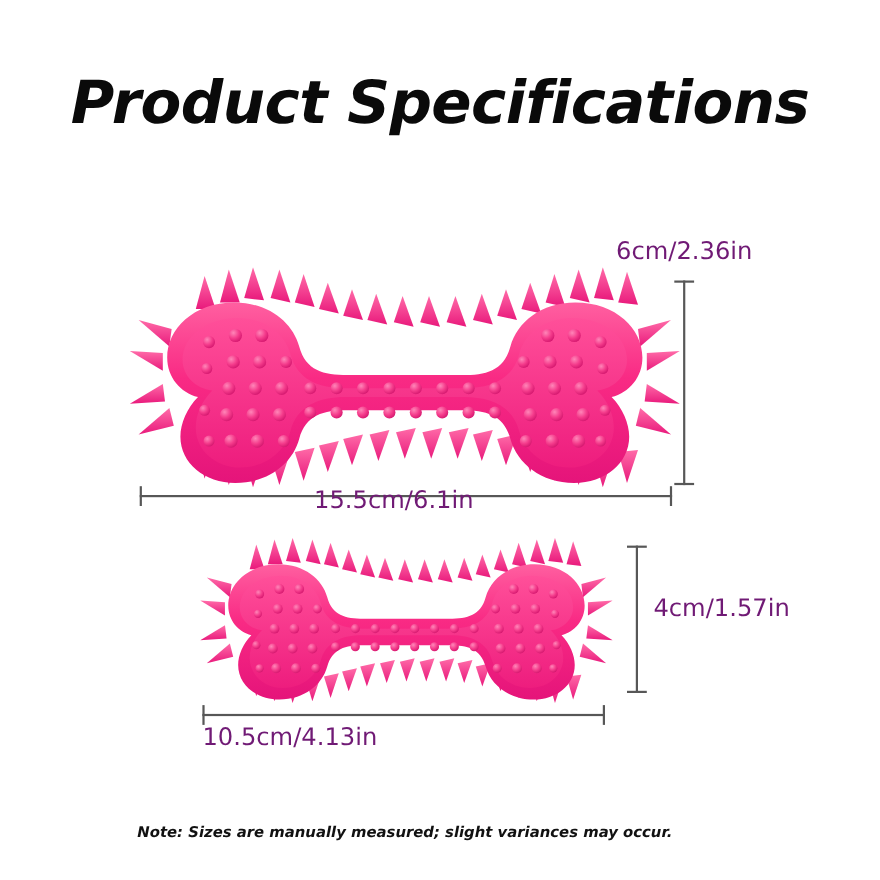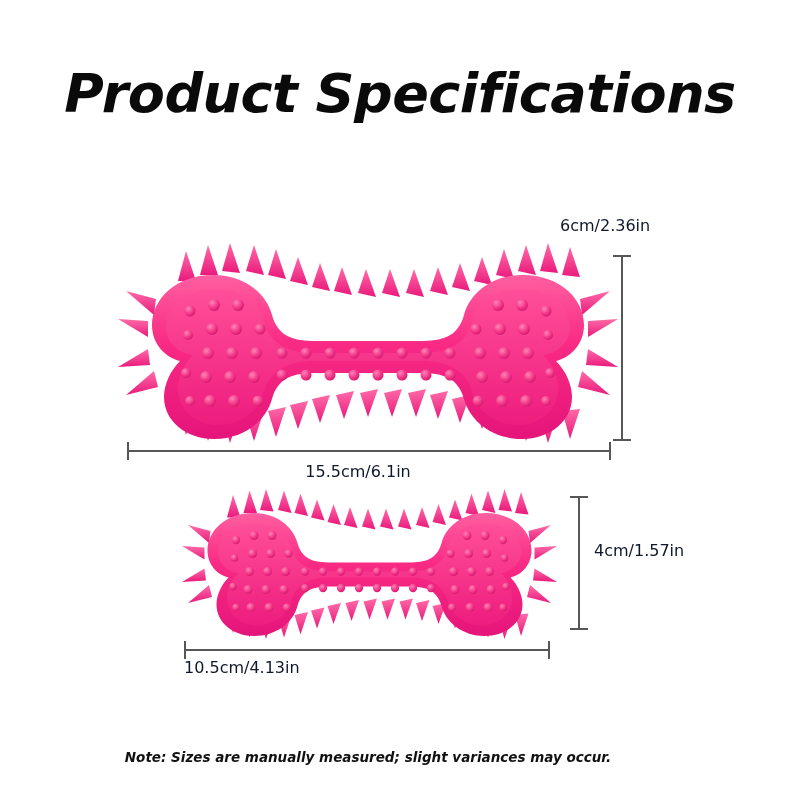--- a/index.html
+++ b/index.html
@@ -63,23 +63,23 @@
     height: 2px;
     width: 18px;
     background: #575757;
   }
   .dim-v::before { top: 0; }
   .dim-v::after  { bottom: 0; }
 
   .dim-label {
     position: absolute;
     font-family: "DejaVu Sans", sans-serif;
-    font-size: 16px;
+    font-size: 22px;
     font-weight: 400;
-    color: #0f172a;
+    color: #701a75;
     white-space: nowrap;
   }
 
   
   #note {
     position: absolute;
     left: 0;
     top: 748px;
     width: 736px;
     text-align: center;
@@ -279,21 +279,21 @@
           <circle cx="408" cy="158" r="6"></circle>
         <circle cx="428" cy="158" r="5"></circle>
       </g>
     </svg>
   </div>
 
   <div class="dim-v" style="left:621px; top:255px; height:186px;"></div>
   <div class="dim-label" style="left:560px; top:216px;">6cm/2.36in</div>
 
   <div class="dim-h" style="left:127px; top:450px; width:484px;"></div>
-  <div class="dim-label" style="left:0; top:462px; width:716px; text-align:center;">15.5cm/6.1in</div>
+  <div class="dim-label" style="left:0; top:443px; width:716px; text-align:center;">15.5cm/6.1in</div>
 
   <div class="bone-wrap" style="left:182px; top:489px; width:375px; height:150px;">
     <svg viewBox="0 0 500 200" xmlns="http://www.w3.org/2000/svg">
       <defs>
         <linearGradient id="boneGradS" x1="0" y1="0" x2="0" y2="1">
           <stop offset="0%" stop-color="#FF5FA0"></stop>
           <stop offset="42%" stop-color="#F92A84"></stop>
           <stop offset="100%" stop-color="#E5147A"></stop>
         </linearGradient>
         <radialGradient id="nubGradS" cx="35%" cy="30%" r="75%">

